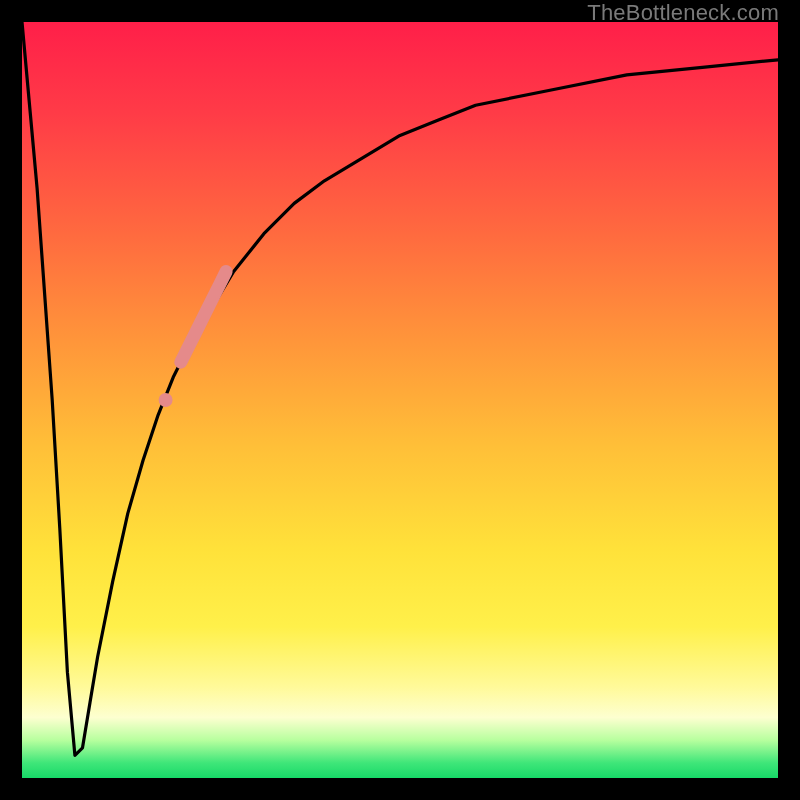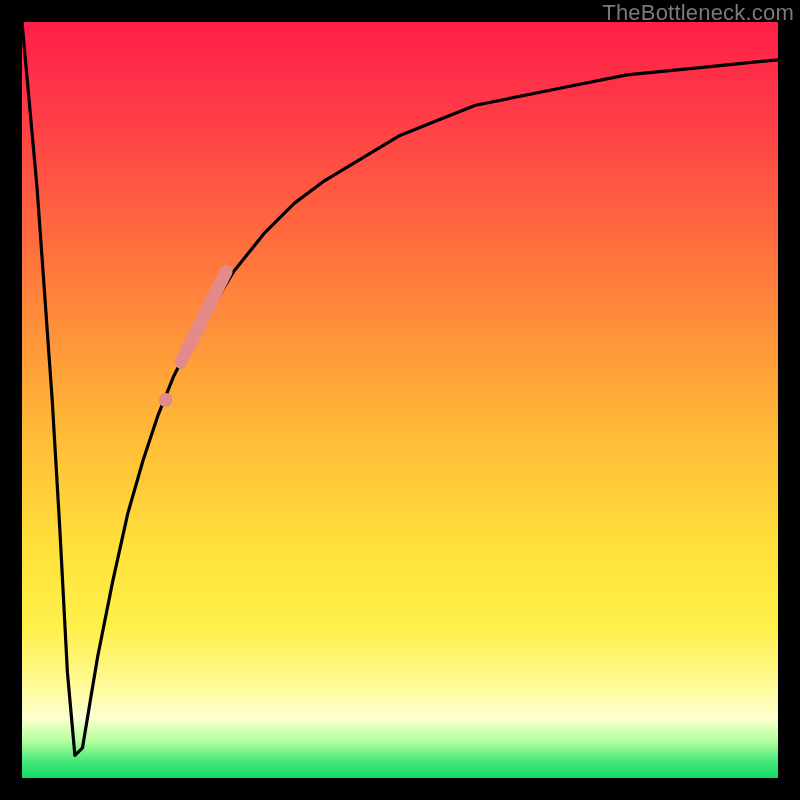--- a/index.html
+++ b/index.html
@@ -35,21 +35,21 @@
       #fffa9a 88%,
       #fdffd0 92%,
       #b7ff9e 95%,
       #3fe679 98%,
       #17d968 100%
     );
   }
   .watermark {
     position: absolute;
     top: 0;
-    right: 6px;
+    right: 21px;
     color: #7a7a7a;
     font-size: 22px;
     font-weight: 400;
     letter-spacing: 0.2px;
     user-select: none;
   }
   svg.curve {
     position: absolute;
     left: 0;
     top: 0;

